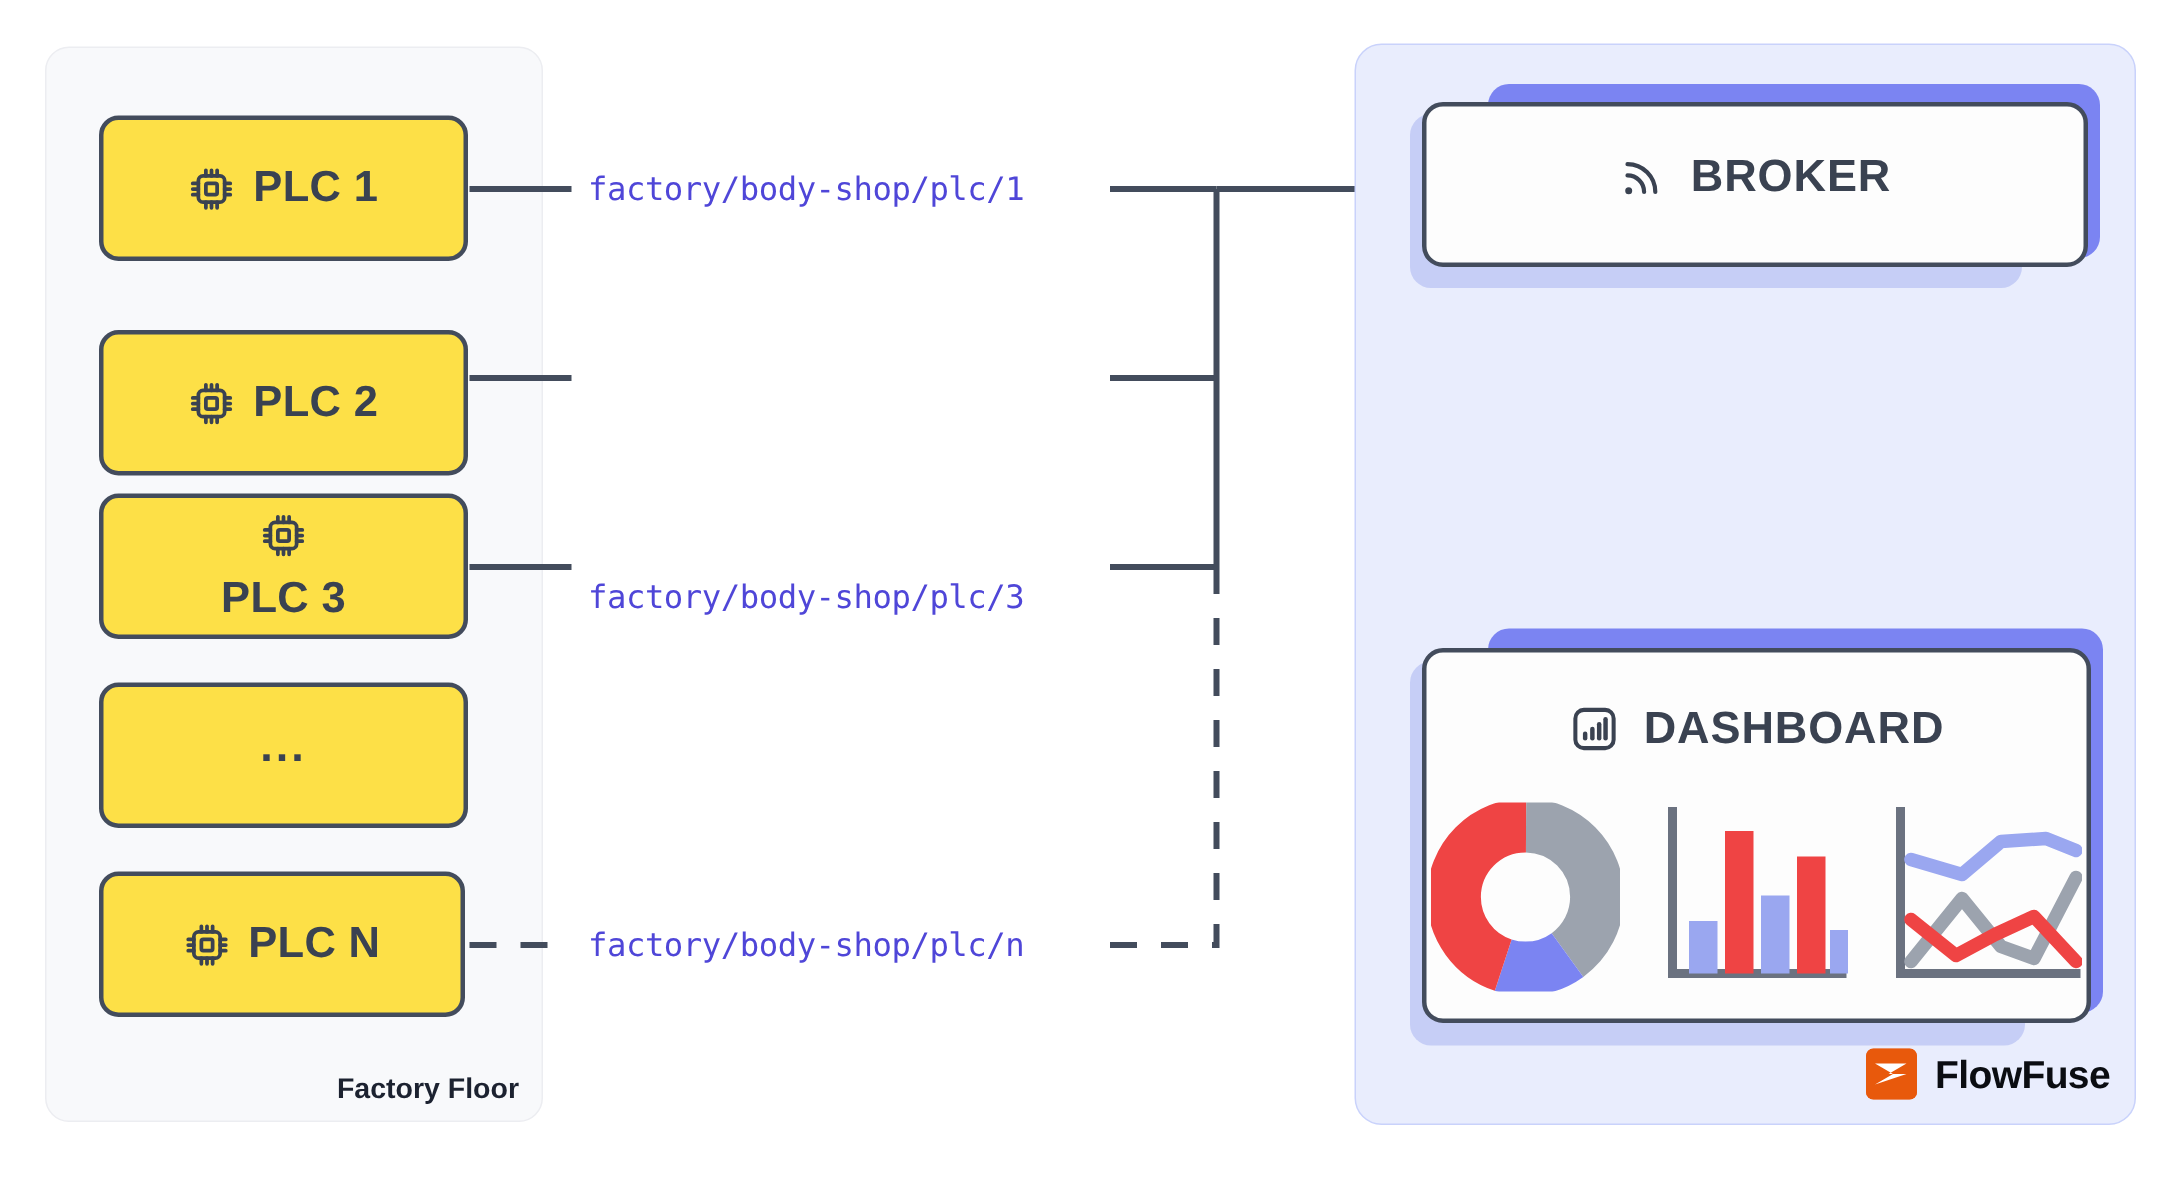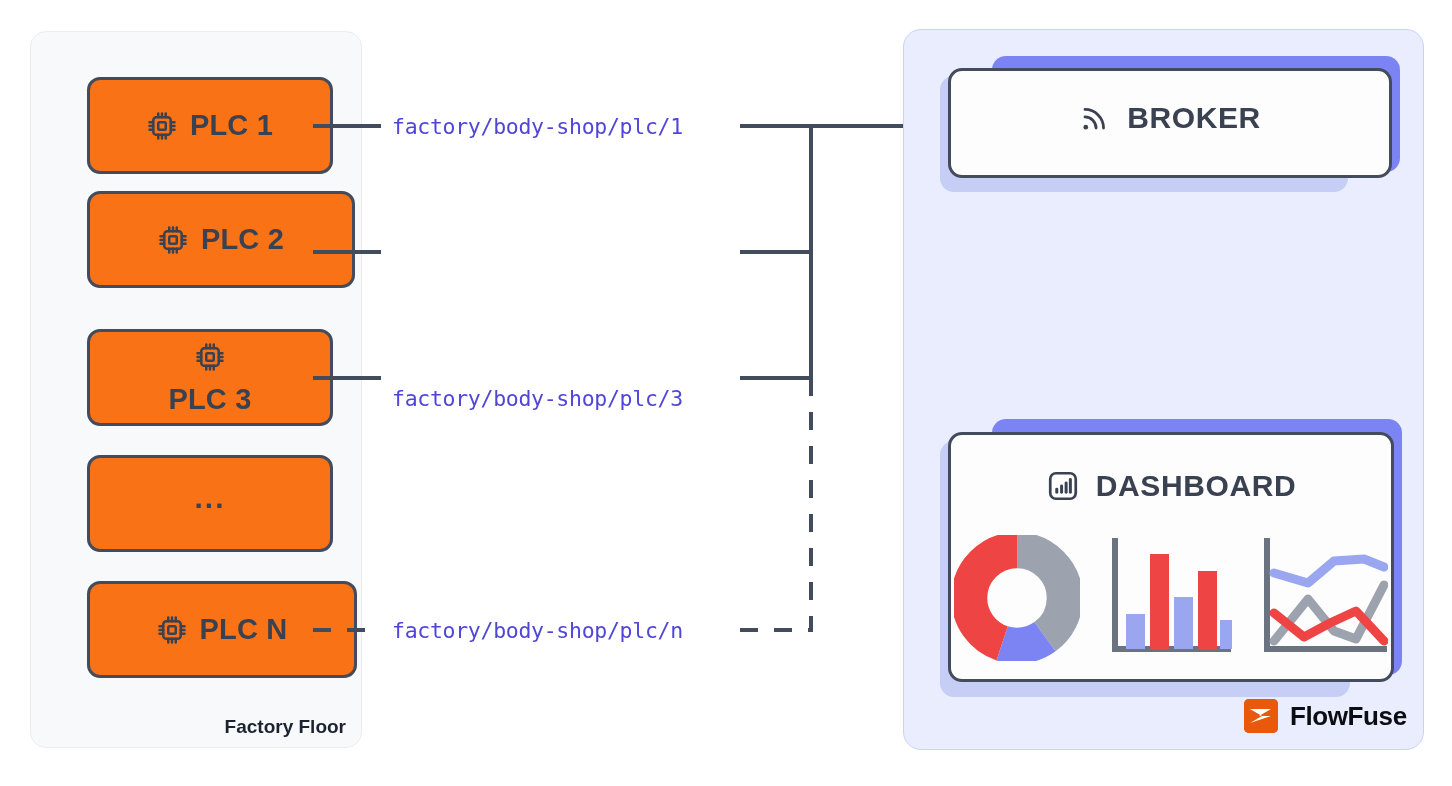--- a/index.html
+++ b/index.html
@@ -41,28 +41,27 @@
     height: 721px;
     background: #e9edfd;
     border: 1.5px solid #c9d2fb;
     border-radius: 18px;
   }
 
   
   .device-card {
     position: absolute;
     box-sizing: border-box;
-    background: #f97316;
+    background: #fde047;
     border: 3px solid #434c5c;
     border-radius: 13px;
     display: flex;
     align-items: center;
     justify-content: center;
     gap: 13px;
-    margin-left: 21px;
   }
   .device-label {
     font-size: 29px;
     font-weight: bold;
     color: #3a4251;
     letter-spacing: 0.2px;
     line-height: 1;
   }
   .device-label.ellipsis {
     font-size: 30px;
@@ -202,21 +201,21 @@
     <span>
       <svg class="icon-svg" width="30" height="30" viewBox="0 0 24 24" fill="none" stroke="#3a4251" stroke-width="2" stroke-linecap="round" stroke-linejoin="round">
         <rect x="5" y="5" width="14" height="14" rx="2.5"></rect>
         <rect x="9" y="9" width="6" height="6" rx="1"></rect>
         <path d="M9 2v3M12 2v3M15 2v3M9 19v3M12 19v3M15 19v3M2 9h3M2 12h3M2 15h3M19 9h3M19 12h3M19 15h3"></path>
       </svg>
     </span>
     <span class="device-label">PLC 1</span>
   </div>
 
-  <div class="device-card" id="dev1" style="left:66px; top:191px; width:268px; height:97px;">
+  <div class="device-card" id="dev1" style="left:66px; top:220px; width:246px; height:97px;">
     <span>
       <svg class="icon-svg" width="30" height="30" viewBox="0 0 24 24" fill="none" stroke="#3a4251" stroke-width="2" stroke-linecap="round" stroke-linejoin="round">
         <rect x="5" y="5" width="14" height="14" rx="2.5"></rect>
         <rect x="9" y="9" width="6" height="6" rx="1"></rect>
         <path d="M9 2v3M12 2v3M15 2v3M9 19v3M12 19v3M15 19v3M2 9h3M2 12h3M2 15h3M19 9h3M19 12h3M19 15h3"></path>
       </svg>
     </span>
     <span class="device-label">PLC 2</span>
   </div>
 
@@ -228,21 +227,21 @@
         <path d="M9 2v3M12 2v3M15 2v3M9 19v3M12 19v3M15 19v3M2 9h3M2 12h3M2 15h3M19 9h3M19 12h3M19 15h3"></path>
       </svg>
     </span>
     <span class="device-label">PLC 3</span>
   </div>
 
   <div class="device-card" id="dev3" style="left:66px; top:455px; width:246px; height:97px;">
     <span class="device-label ellipsis">...</span>
   </div>
 
-  <div class="device-card" id="dev4" style="left:66px; top:581px; width:270px; height:97px;">
+  <div class="device-card" id="dev4" style="left:66px; top:581px; width:244px; height:97px;">
     <span>
       <svg class="icon-svg" width="30" height="30" viewBox="0 0 24 24" fill="none" stroke="#3a4251" stroke-width="2" stroke-linecap="round" stroke-linejoin="round">
         <rect x="5" y="5" width="14" height="14" rx="2.5"></rect>
         <rect x="9" y="9" width="6" height="6" rx="1"></rect>
         <path d="M9 2v3M12 2v3M15 2v3M9 19v3M12 19v3M15 19v3M2 9h3M2 12h3M2 15h3M19 9h3M19 12h3M19 15h3"></path>
       </svg>
     </span>
     <span class="device-label">PLC N</span>
   </div>
 

